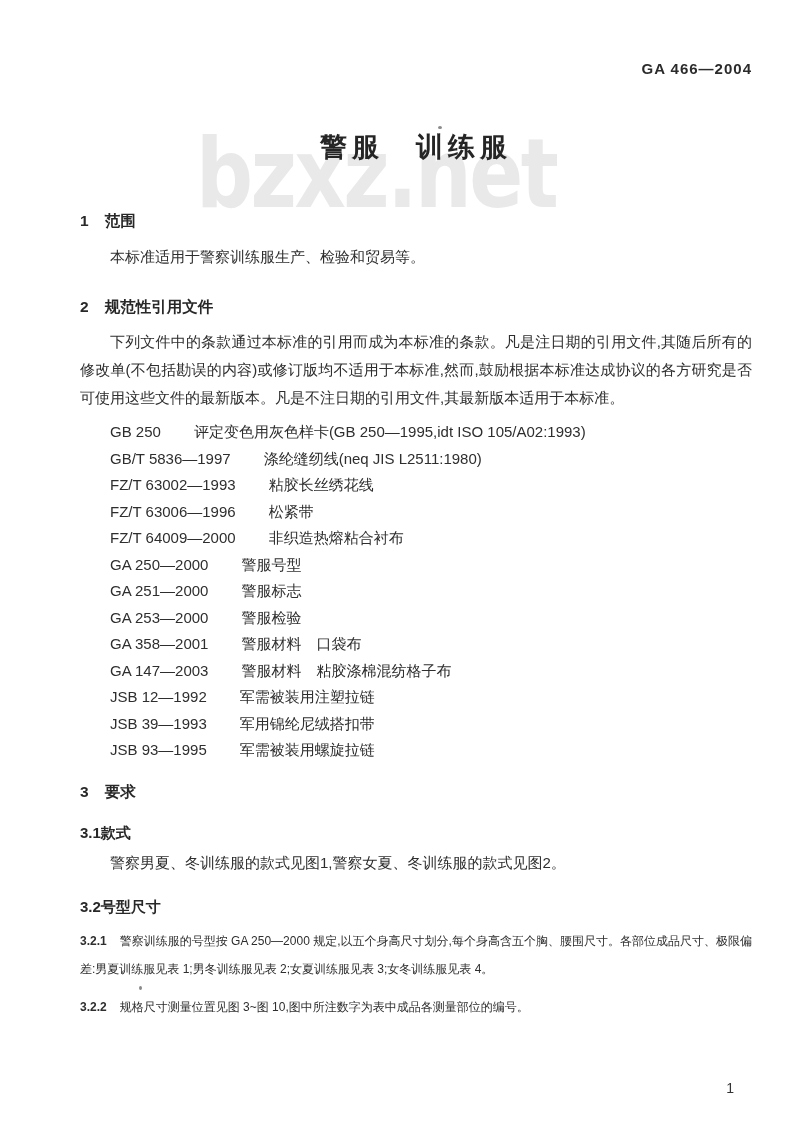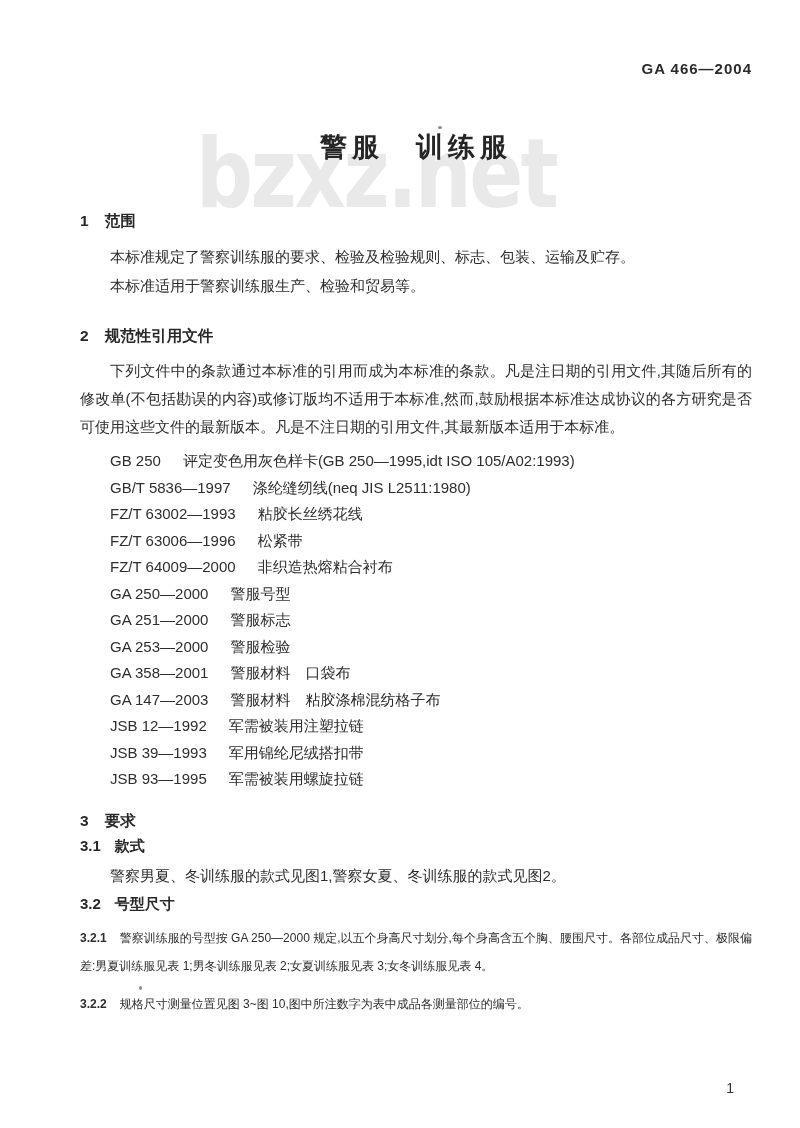--- a/index.html
+++ b/index.html
@@ -71,30 +71,29 @@
   .sec1 .para { line-height: 29px; }
   .sec1 .para:first-of-type { margin-top: 10px; }
   .sec2 .intro { margin-top: 10px; }
   .ref-list {
     margin-top: 7px;
     margin-left: 30px;
     font-size: 15px;
     line-height: 26.5px;
     color: #2e2e2e;
   }
-  .ref-row { display: flex; gap: 22px; white-space: nowrap; }
+  .ref-row { display: flex; gap: 33px; white-space: nowrap; }
   .ref-code { white-space: nowrap; }
   .ref-title { white-space: nowrap; }
   .sub-heading {
     display: flex;
     align-items: baseline;
-    gap: 14px;
-    font-weight: bold;
-    font-size: 15px;
-    margin-top: 5px;
+    font-weight: bold;
+    font-size: 15px;
+    margin-top: 21px;
     color: #282828;
   }
   .hang {
     font-size: 12px;
     line-height: 28px;
     text-align: justify;
     margin-top: 10px;
     color: #2e2e2e;
   }
   .hang .num { font-weight: bold; margin-right: 13px; white-space: nowrap; }
@@ -123,21 +122,20 @@
 
   <div class="doc-number">GA 466—2004</div>
 
   <div class="title">警服　训练服</div>
 
   <div class="sec1">
     <div class="section-heading">
       <span>1</span>
       <span>范围</span>
     </div>
-    <p class="para">本标准规定了警察训练服的要求、检验及检验规则、标志、包装、运输及贮存。</p>
     <p class="para">本标准适用于警察训练服生产、检验和贸易等。</p>
   </div>
 
   <div class="sec2">
     <div class="section-heading">
       <span>2</span>
       <span>规范性引用文件</span>
     </div>
     <p class="para intro">下列文件中的条款通过本标准的引用而成为本标准的条款。凡是注日期的引用文件,其随后所有的修改单(不包括勘误的内容)或修订版均不适用于本标准,然而,鼓励根据本标准达成协议的各方研究是否可使用这些文件的最新版本。凡是不注日期的引用文件,其最新版本适用于本标准。</p>
 

